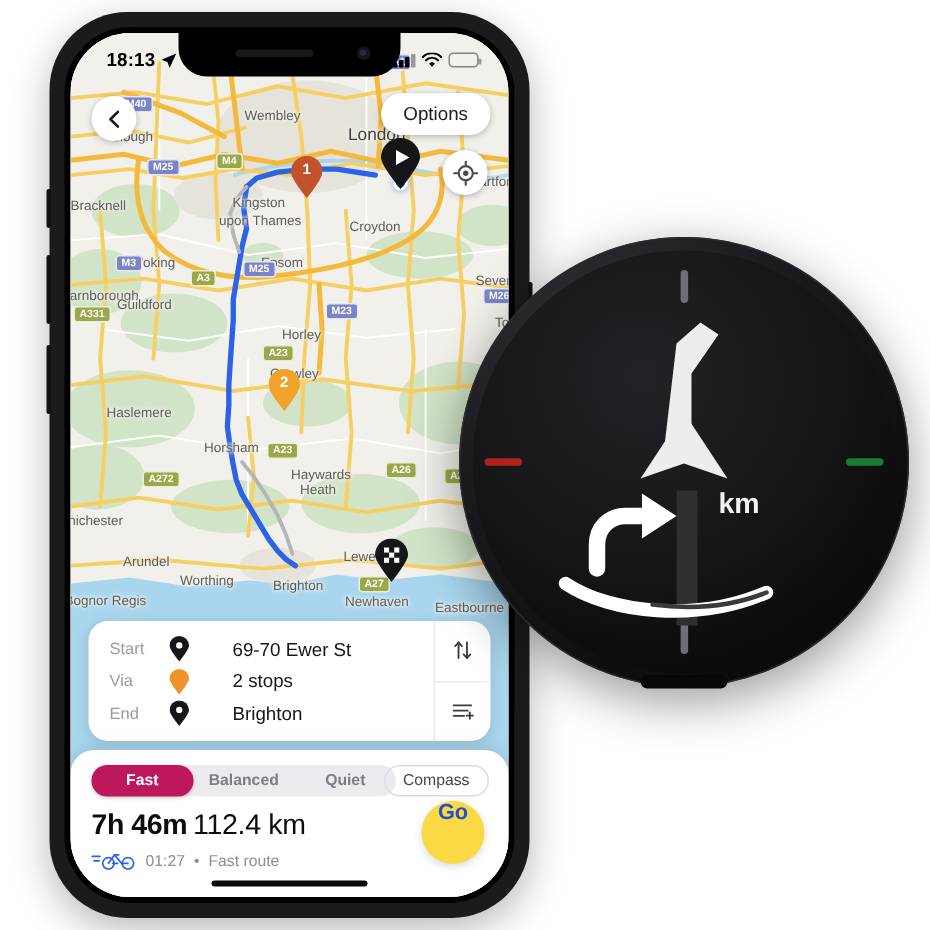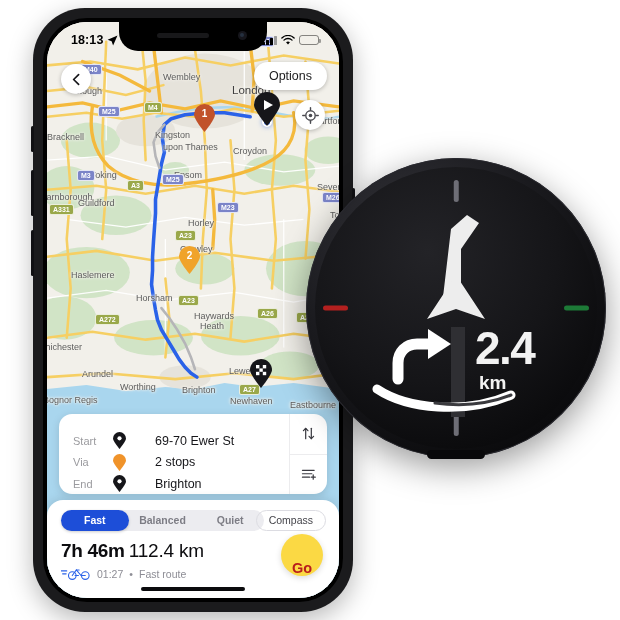--- a/index.html
+++ b/index.html
@@ -150,21 +150,21 @@
 
   
   .route-card {
     position: absolute; z-index: 28;
     left: 12px; right: 12px; top: 392px;
     background: #fff; border-radius: 13px;
     box-shadow: 0 2px 9px rgba(0,0,0,.13);
     display: flex; overflow: hidden;
     height: 80px;
   }
-  .route-rows { flex: 1; padding: 16px 0 8px 14px; }
+  .route-rows { flex: 1; padding: 8px 0 8px 14px; }
   .rrow { display: flex; align-items: center; height: 21.5px; }
   .rrow .lbl {
     width: 34px; font-size: 11px; color: #9b9b9f;
   }
   .rrow .picon { width: 24px; display:flex; justify-content:center; }
   .rrow .val { font-size: 12.5px; color: #16161a; margin-left: 24px; }
   .route-side {
     width: 38px; border-left: 1px solid #ececee;
     display: flex; flex-direction: column;
   }
@@ -184,21 +184,21 @@
     position: absolute; left: 14px; top: 10px;
     width: 203px; height: 21px;
     background: #ececf0; border-radius: 11px;
     display: flex; align-items: center;
   }
   .seg {
     flex: 1; text-align: center; font-size: 10.5px;
     color: #7d7d85; font-weight: bold; line-height: 21px;
   }
   .seg.active {
-    background: #1d4ed8; color: #fff;
+    background: #be185d; color: #fff;
     border-radius: 11px; height: 21px;
     box-shadow: 0 1px 3px rgba(0,0,0,.2);
   }
   .compass-btn {
     position: absolute; right: 13px; top: 10px;
     height: 21px; padding: 0 12px;
     border: 1px solid #dcdce2; border-radius: 11px;
     font-size: 10.5px; color: #44444a; line-height: 19px;
   }
   .summary { position: absolute; left: 14px; top: 40px; }
@@ -206,22 +206,22 @@
   .sum-time { font-size: 19px; font-weight: bold; color: #0d0d10; letter-spacing: -.3px;}
   .sum-dist { font-size: 19px; color: #0d0d10; letter-spacing: -.2px;}
   .sum-sub {
     display: flex; align-items: center; gap: 6px;
     margin-top: 5px; font-size: 10.5px; color: #8d8d95;
   }
   .go-btn {
     position: absolute; right: 16px; top: 34px;
     width: 42px; height: 42px; border-radius: 50%;
     background: #fbd944;
-    display: flex; align-items: flex-end; justify-content: center;
-    font-size: 14.5px; font-weight: bold; color: #b91c1c;
+    display: flex; align-items: flex-start; justify-content: center;
+    font-size: 14.5px; font-weight: bold; color: #1d4ed8;
     box-shadow: 0 2px 6px rgba(0,0,0,.14);
   }
   .home-ind {
     position: absolute; bottom: 7px; left: 50%;
     transform: translateX(-50%);
     width: 104px; height: 4px; border-radius: 3px; background: #0b0b0d;
   }
 
   
   .device {
@@ -358,21 +358,21 @@
           </svg>
 
           <div id="map-labels">
               <div class="map-label" style="left: 116px; top: 10px;">Watford</div>
               <div class="map-label" style="left: 92px; top: 50px; margin-left: 24px;">Wembley</div>
               <div class="map-label" style="left: 27px; top: 64px;">Slough</div>
               <div class="map-label big" style="left: 185px; top: 62px;">London</div>
               <div class="map-label" style="left: 255px; top: 45px;">Ilford</div>
               <div class="map-label" style="left: 266px; top: 94px;">Dartford</div>
               <div class="map-label" style="left: 108px; top: 108px;">Kingston</div>
-              <div class="map-label" style="left: 99px; top: 120px; padding-left: 17px;">upon Thames</div>
+              <div class="map-label" style="left: 99px; top: 120px;">upon Thames</div>
               <div class="map-label" style="left: 186px; top: 124px;">Croydon</div>
               <div class="map-label" style="left: 0px; top: 110px;">Bracknell</div>
               <div class="map-label" style="left: 40px; top: 148px;">Woking</div>
               <div class="map-label" style="left: 127px; top: 148px;">Epsom</div>
               <div class="map-label" style="left: 270px; top: 160px;">Sevenoaks</div>
               <div class="map-label" style="left: -6px; top: 170px;">Farnborough</div>
               <div class="map-label" style="left: 31px; top: 176px;">Guildford</div>
               <div class="map-label" style="left: 283px; top: 188px;">Tonbridge</div>
               <div class="map-label" style="left: 141px; top: 196px;">Horley</div>
               <div class="map-label" style="left: 133px; top: 222px;">Crawley</div>
@@ -610,20 +610,19 @@
         <g fill="none" stroke="#ffffff" stroke-width="11" stroke-linecap="round">
           <path d="M83,212 L83,196 C83,185 91,177 102,177 L119,177"></path>
         </g>
         <path d="M113,162 L136,177 L113,192 Z" fill="#ffffff"></path>
 
         <path d="M62,222 C92,242 150,248 196,228" stroke="#ffffff" stroke-width="9" fill="none" stroke-linecap="round"></path>
         <path d="M120,236 C150,240 176,236 196,228" stroke="#3a3a3e" stroke-width="3" fill="none" stroke-linecap="round"></path>
       </svg>
 
       <div class="dev-dist">
-        <span class="num">2.4</span>
         <span class="unit">km</span>
       </div>
     </div>
     <div class="dev-bottom-nub"></div>
   </div>
 
 </div>
 
 </body></html>

